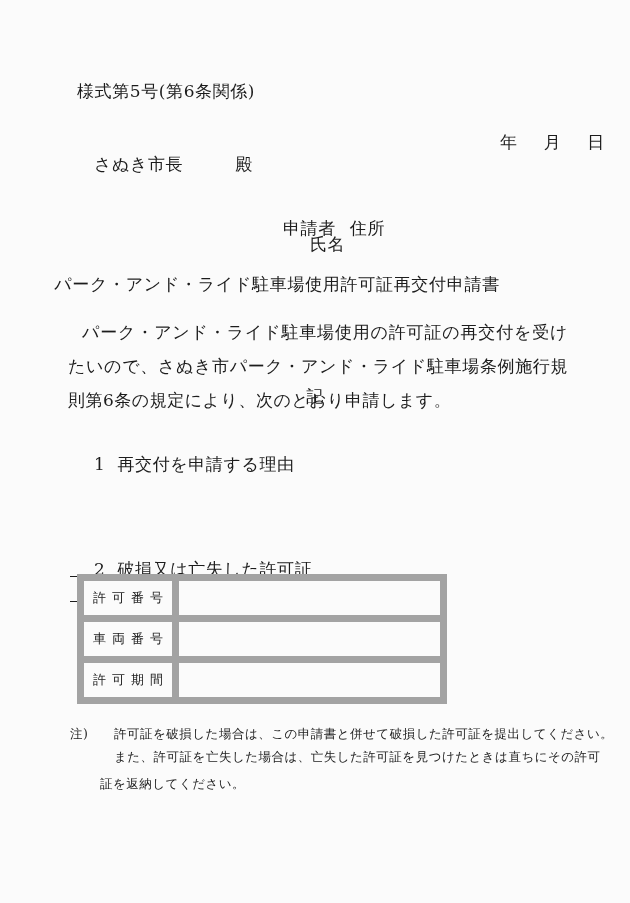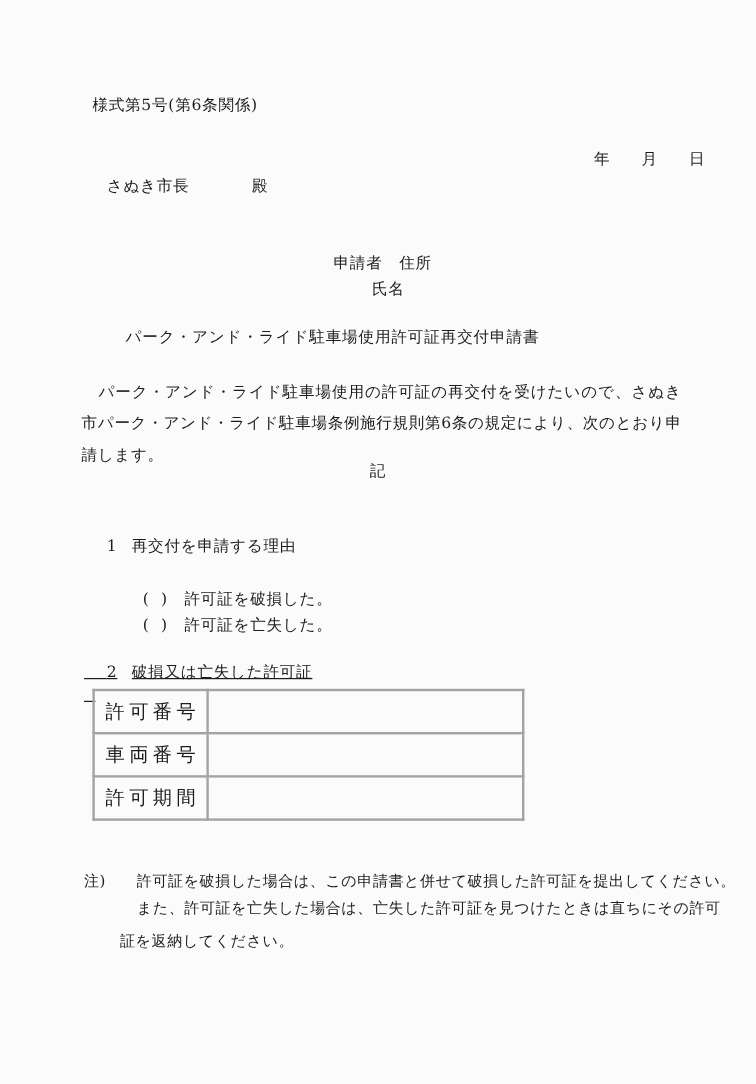--- a/index.html
+++ b/index.html
@@ -19,21 +19,21 @@
   .page {
     position: relative;
     width: 630px;
     height: 903px;
     box-sizing: border-box;
   }
 
   
   .txt {
     position: absolute;
-    font-size: 13px;
+    font-size: 17px;
     line-height: 1.5;
     white-space: pre;
     letter-spacing: 0.6px;
     color: #1c1c1c;
   }
 
   
   #form-number {
     left: 77px;
     top: 79px;
@@ -135,24 +135,24 @@
   
   #permit-table {
     position: absolute;
     left: 77px;
     top: 574px;
     width: 344px;
     border-collapse: collapse;
     table-layout: fixed;
   }
   #permit-table td {
-    border: 2px solid #a3a3a3;
+    border: 7px solid #a3a3a3;
     height: 34px;
     padding: 0;
-    font-size: 16px;
+    font-size: 13px;
     vertical-align: middle;
   }
   #permit-table td.label {
     width: 95px;
     text-align: justify;
     text-align-last: justify;
     text-justify: inter-character;
     padding: 0 9px;
     box-sizing: border-box;
     white-space: nowrap;
@@ -210,27 +210,21 @@
   <div class="txt" id="doc-title">パーク・アンド・ライド駐車場使用許可証再交付申請書</div>
 
   <div class="txt" id="body-paragraph">パーク・アンド・ライド駐車場使用の許可証の再交付を受けたいので、さぬき市パーク・アンド・ライド駐車場条例施行規則第6条の規定により、次のとおり申請します。</div>
 
   <div class="txt" id="ki-marker">記</div>
 
   <div class="txt item-heading" id="item-1">
     <span>1</span><span class="sp"></span><span>再交付を申請する理由</span>
   </div>
 
-  <div class="txt choice" id="choice-1">
-    <span class="paren">(  )</span><span class="sp"></span><span>許可証を破損した。</span>
-  </div>
-
-  <div class="txt choice" id="choice-2">
-    <span class="paren">(  )</span><span class="sp"></span><span>許可証を亡失した。</span>
-  </div>
+
 
   <div class="txt item-heading" id="item-2">
     <span>2</span><span class="sp"></span><span>破損又は亡失した許可証</span>
   </div>
 
   <table id="permit-table">
     <tbody>
       <tr>
         <td class="label">許可番号</td>
         <td class="value"></td>

